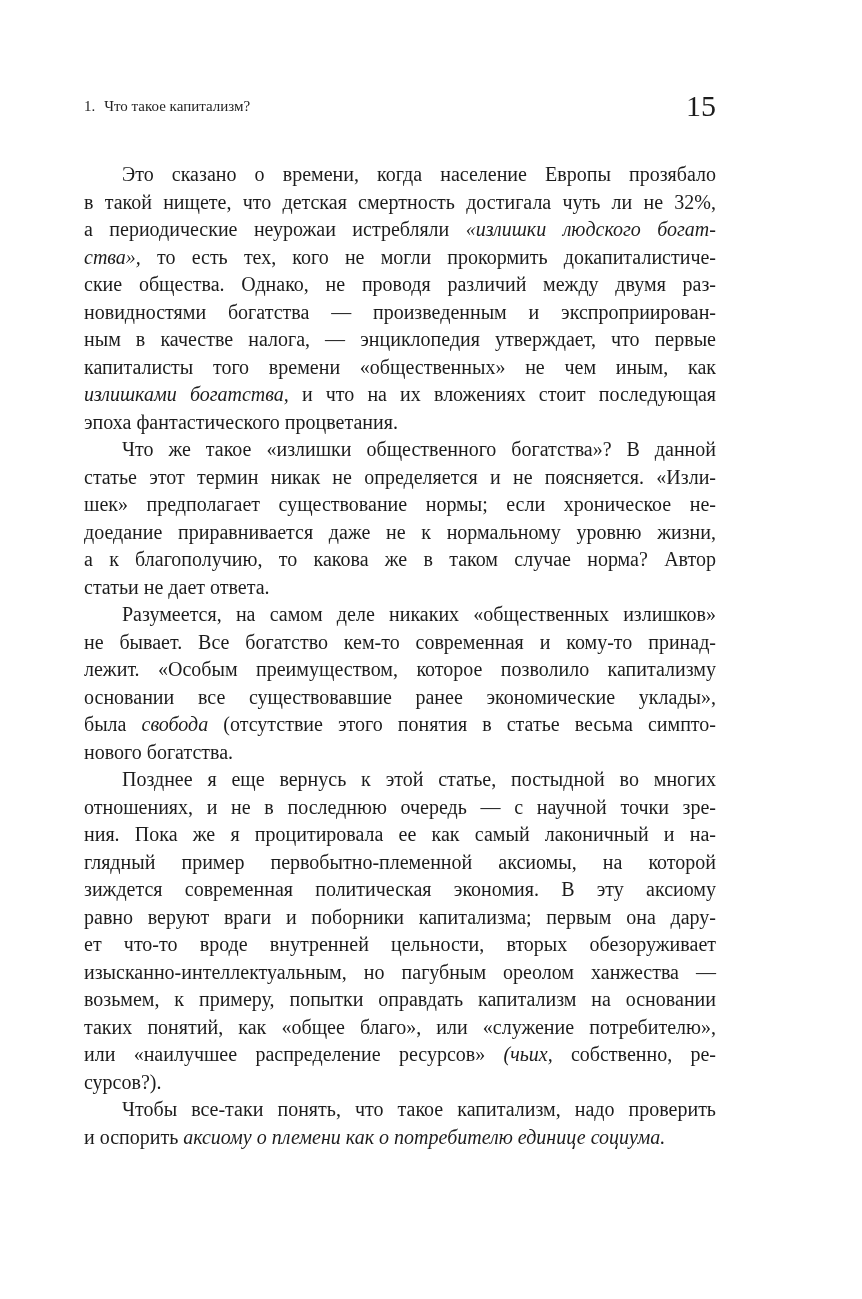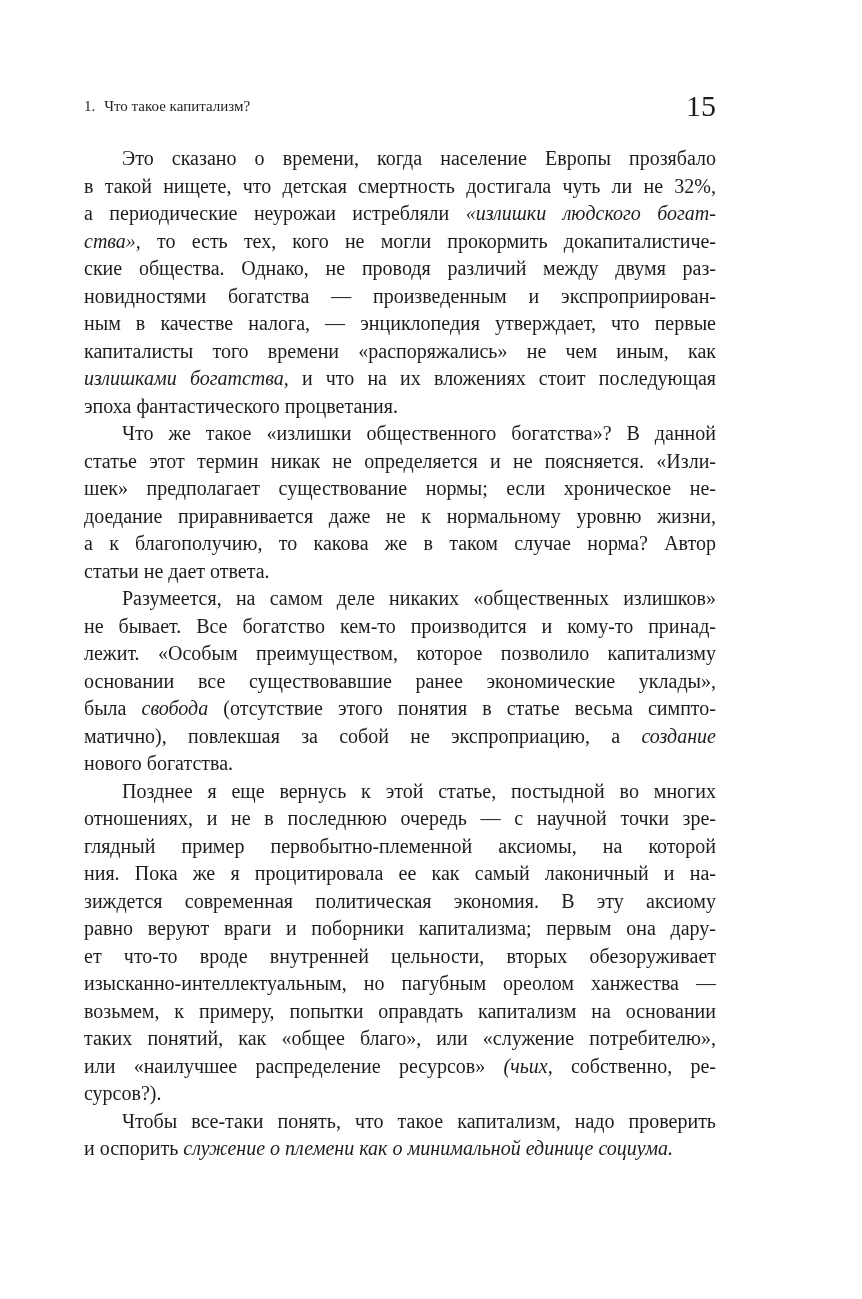--- a/index.html
+++ b/index.html
@@ -38,21 +38,21 @@
   }
   .running-head .chapter-number {
     margin-right: 9px;
   }
   .page-number {
     font-size: 30px;
     line-height: 26px;
     color: #1c1c1c;
   }
   .body-text {
-    margin-top: 22px;
+    margin-top: 38px;
     font-size: 20px;
     line-height: 27.5px;
   }
   .paragraph {
     margin: 0;
   }
   .line {
     text-align: justify;
     text-align-last: justify;
     white-space: nowrap;
@@ -81,54 +81,53 @@
     </div>
     <div class="body-text">
         <div class="paragraph">
           <div class="line first"><span>Это сказано о времени, когда население Европы прозябало</span></div>
           <div class="line"><span>в такой нищете, что детская смертность достигала чуть ли не 32%,</span></div>
           <div class="line"><span>а периодические неурожаи истребляли </span><em>«излишки людского богат-</em></div>
           <div class="line"><em>ства», </em><span>то есть тех, кого не могли прокормить докапиталистиче-</span></div>
           <div class="line"><span>ские общества. Однако, не проводя различий между двумя раз-</span></div>
           <div class="line"><span>новидностями богатства — произведенным и экспроприирован-</span></div>
           <div class="line"><span>ным в качестве налога, — энциклопедия утверждает, что первые</span></div>
-          <div class="line"><span>капиталисты того времени «распоряжались» не чем иным, как</span></div>
+          <div class="line"><span>капиталисты того времени «общественных» не чем иным, как</span></div>
           <div class="line"><em>излишками богатства,</em><span> и что на их вложениях стоит последующая</span></div>
           <div class="line last"><span>эпоха фантастического процветания.</span></div>
         </div>
         <div class="paragraph">
           <div class="line first"><span>Что же такое «излишки общественного богатства»? В данной</span></div>
           <div class="line"><span>статье этот термин никак не определяется и не поясняется. «Изли-</span></div>
           <div class="line"><span>шек» предполагает существование нормы; если хроническое не-</span></div>
           <div class="line"><span>доедание приравнивается даже не к нормальному уровню жизни,</span></div>
           <div class="line"><span>а к благополучию, то какова же в таком случае норма? Автор</span></div>
           <div class="line last"><span>статьи не дает ответа.</span></div>
         </div>
         <div class="paragraph">
           <div class="line first"><span>Разумеется, на самом деле никаких «общественных излишков»</span></div>
-          <div class="line"><span>не бывает. Все богатство кем-то производится и кому-то принад-</span></div>
+          <div class="line"><span>не бывает. Все богатство кем-то современная и кому-то принад-</span></div>
           <div class="line"><span>лежит. «Особым преимуществом, которое позволило капитализму</span></div>
           <div class="line"><span>основании все существовавшие ранее экономические уклады»,</span></div>
           <div class="line"><span>была </span><em>свобода</em><span> (отсутствие этого понятия в статье весьма симпто-</span></div>
-          <div class="line"><span>матично), повлекшая за собой не экспроприацию, а </span><em>создание</em></div>
           <div class="line last"><span>нового богатства.</span></div>
         </div>
         <div class="paragraph">
           <div class="line first"><span>Позднее я еще вернусь к этой статье, постыдной во многих</span></div>
           <div class="line"><span>отношениях, и не в последнюю очередь — с научной точки зре-</span></div>
+          <div class="line"><span>ния. Пока же я процитировала ее как самый лаконичный и на-</span></div>
           <div class="line"><span>глядный пример первобытно-племенной аксиомы, на которой</span></div>
-          <div class="line"><span>ния. Пока же я процитировала ее как самый лаконичный и на-</span></div>
           <div class="line"><span>зиждется современная политическая экономия. В эту аксиому</span></div>
           <div class="line"><span>равно веруют враги и поборники капитализма; первым она дару-</span></div>
           <div class="line"><span>ет что-то вроде внутренней цельности, вторых обезоруживает</span></div>
           <div class="line"><span>изысканно-интеллектуальным, но пагубным ореолом ханжества —</span></div>
           <div class="line"><span>возьмем, к примеру, попытки оправдать капитализм на основании</span></div>
           <div class="line"><span>таких понятий, как «общее благо», или «служение потребителю»,</span></div>
           <div class="line"><span>или «наилучшее распределение ресурсов» </span><em>(чьих,</em><span> собственно, ре-</span></div>
           <div class="line last"><span>сурсов?).</span></div>
         </div>
         <div class="paragraph">
           <div class="line first"><span>Чтобы все-таки понять, что такое капитализм, надо проверить</span></div>
-          <div class="line last"><span>и оспорить </span><em>служение о племени как о минимальной единице социума.</em></div>
+          <div class="line last"><span>и оспорить </span><em>аксиому о племени как о потребителю единице социума.</em></div>
         </div>
       </div>
   </div>
 </div>
 
 </body></html>

